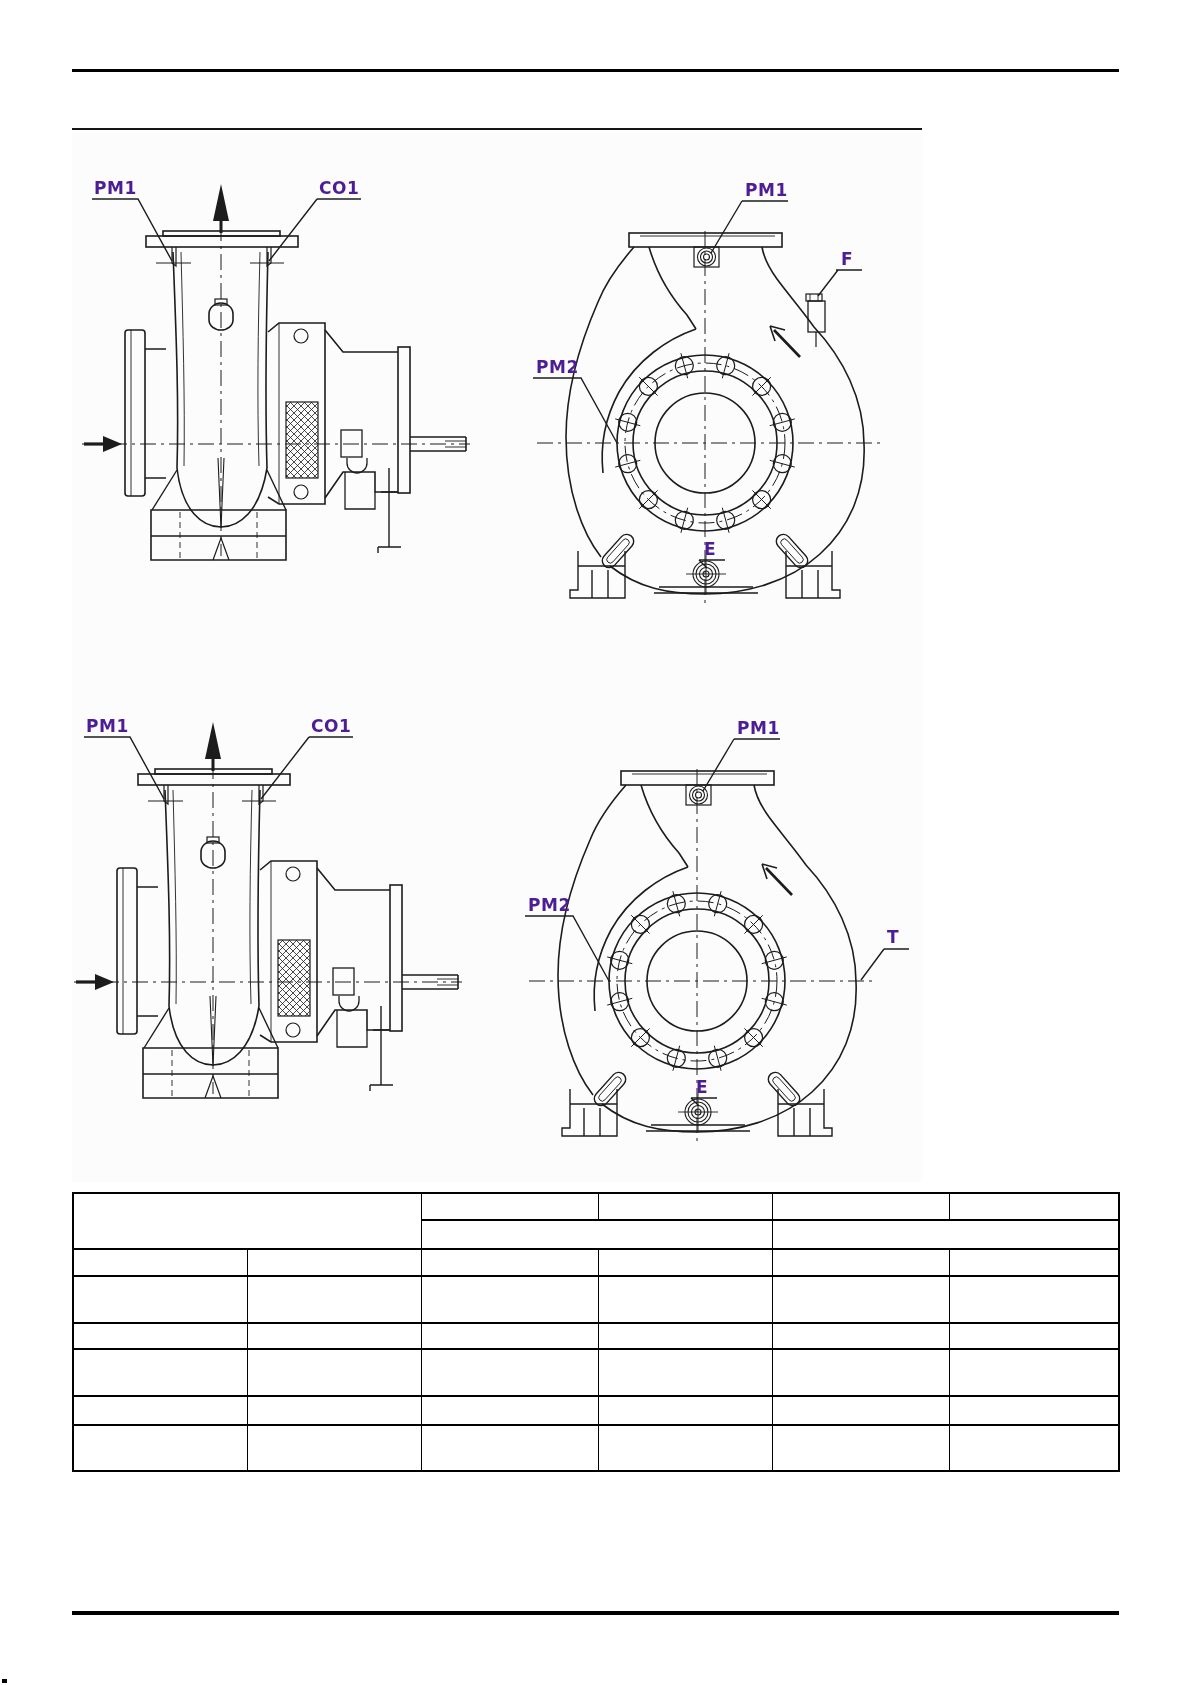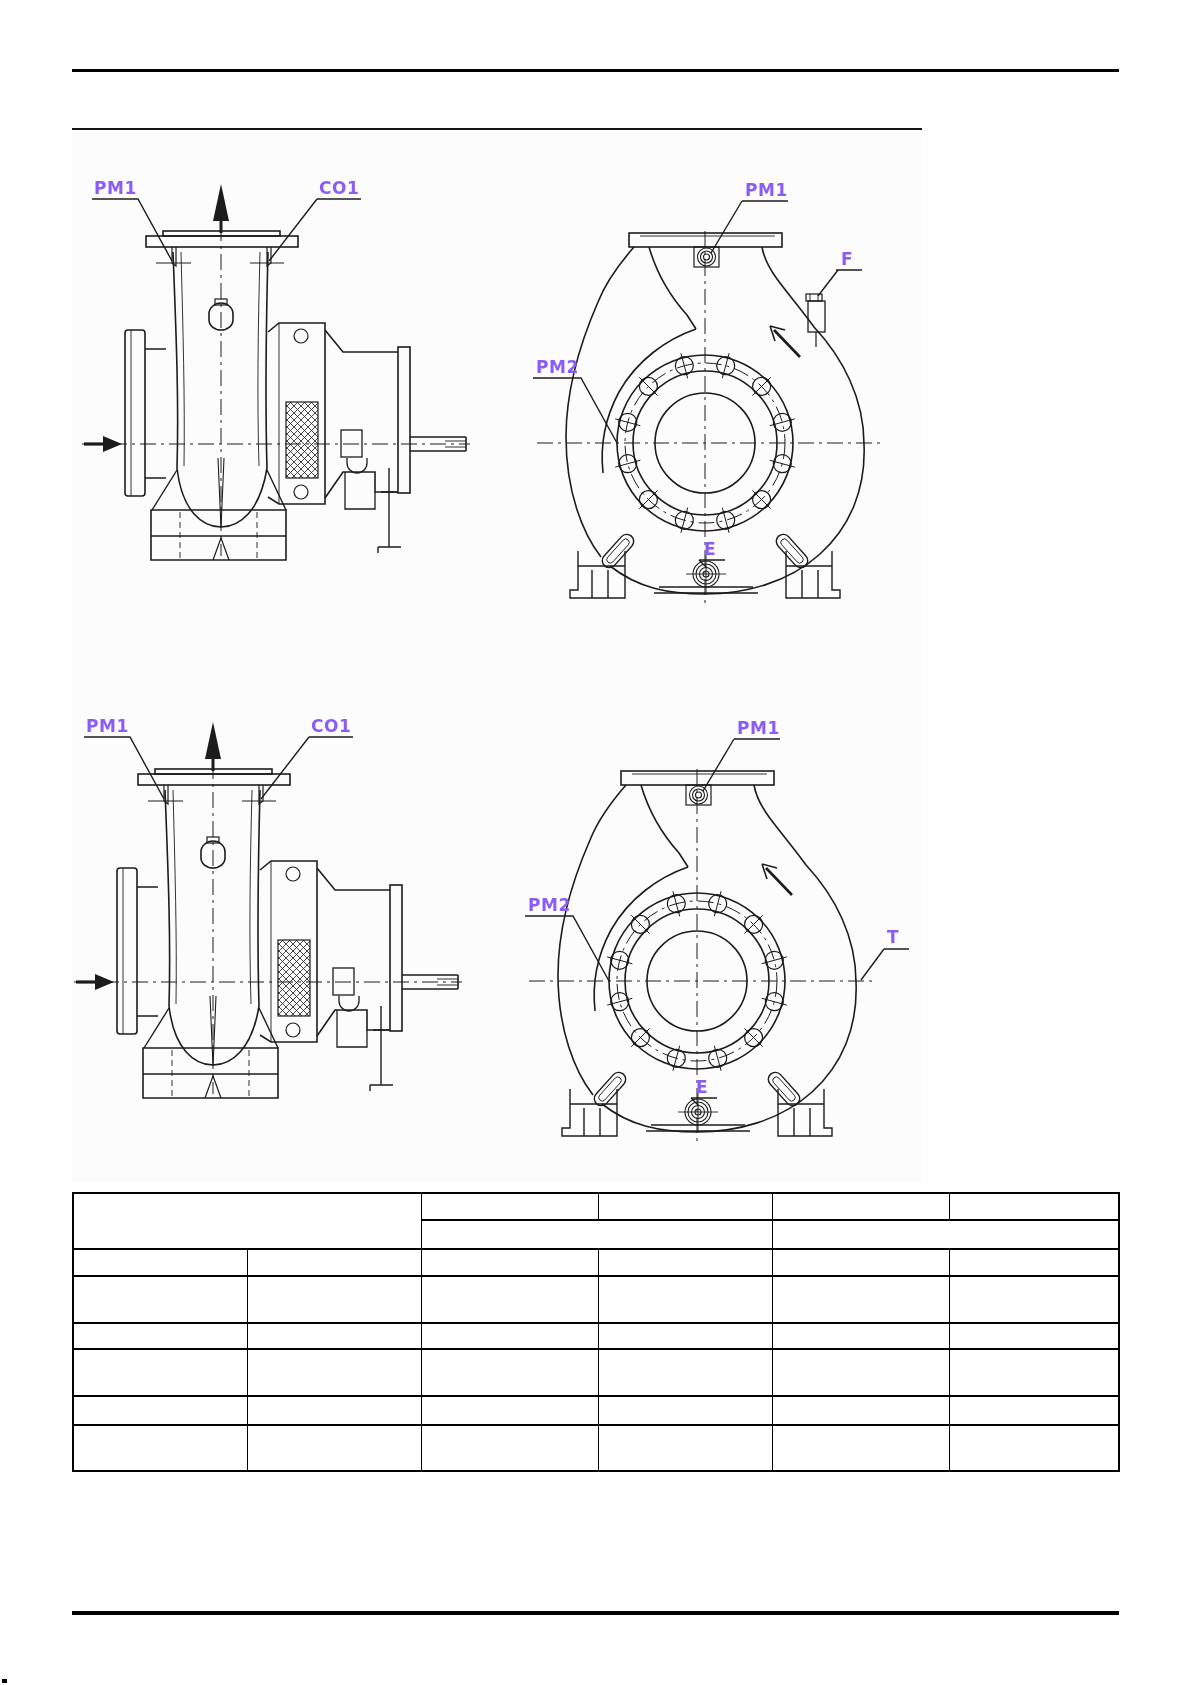--- a/index.html
+++ b/index.html
@@ -15,21 +15,21 @@
   .rule-thin{left:72px;top:128px;width:850px;height:2px;background:#151515;}
   .rule-bottom{left:72px;top:1611px;width:1047px;height:4px;}
   .scan{
     position:absolute;left:72px;top:133px;width:850px;height:1049px;
     background:#fcfcfc;
   }
   .art{position:absolute;left:0;top:0;}
   .lbl{
     position:absolute;
     font:bold 17px "DejaVu Sans", sans-serif;
-    color:#8b5cf6;
+    color:#4c1d95;
     letter-spacing:0.5px;
     line-height:1;
     white-space:nowrap;
   }
   .cl{stroke-dasharray:16 5 3 5;stroke-width:1;}
   .spec{
     position:absolute;left:72px;top:1192px;
     border-collapse:collapse;
     table-layout:fixed;
     width:1046px;

